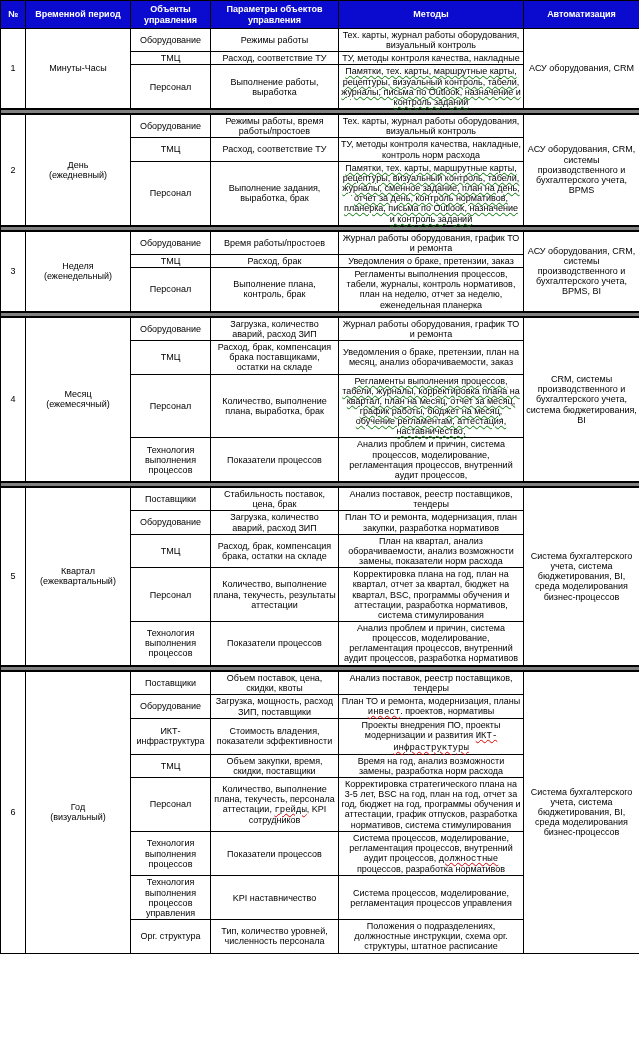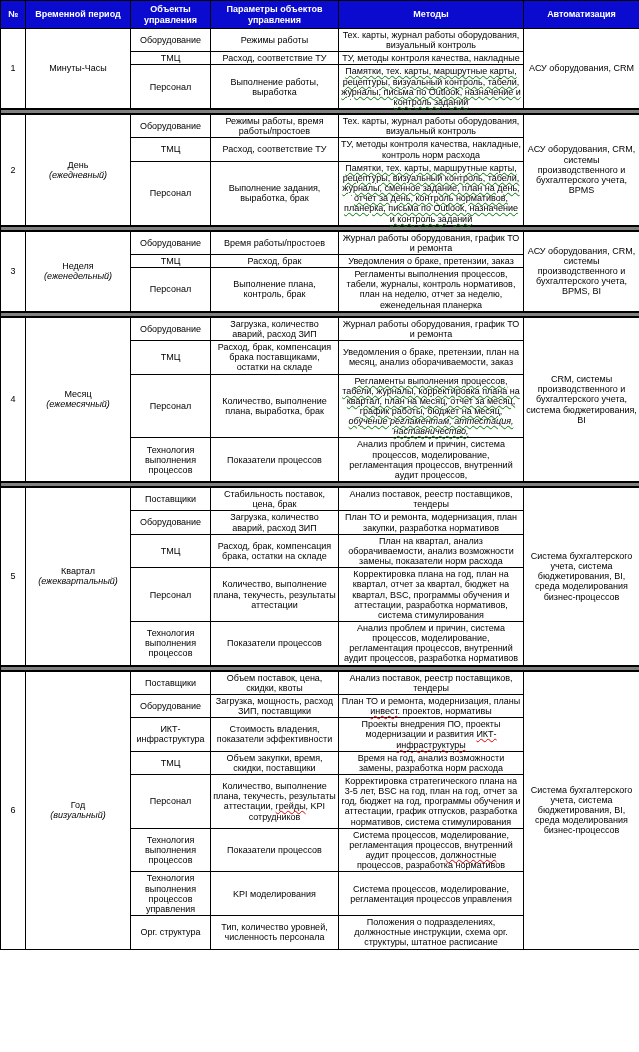--- a/index.html
+++ b/index.html
@@ -2,23 +2,23 @@
 <html><head>
 <meta charset="utf-8">
 <style>
   html,body{margin:0;padding:0;background:#fff;}
   body{width:639px;font-family:"Liberation Sans","DejaVu Sans",sans-serif;color:#000;}
   table{border-collapse:collapse;width:639px;table-layout:fixed;}
   td,th{border:1px solid #000;padding:1px 2px;text-align:center;vertical-align:middle;
         font-size:9px;line-height:1.13;word-wrap:break-word;}
   th{background:#0b0bd0;color:#fff;font-weight:bold;height:25px;}
   tr.sep td{background:#808080;height:3px;padding:0;border-top:2px solid #000;border-bottom:2px solid #000;}
-  .it{font-style:italic;}
+  .it{}
   .wavy-green{text-decoration-line:underline;text-decoration-style:wavy;text-decoration-color:#007700;text-decoration-thickness:1px;}
-  .wavy-red{text-decoration-line:underline;text-decoration-style:wavy;text-decoration-color:#e00000;text-decoration-thickness:1px;}
+  .wavy-red{text-decoration-line:underline;text-decoration-style:wavy;text-decoration-color:#e00000;text-decoration-thickness:1px;font-family:Liberation Mono, monospace;}
 </style>
 </head>
 <body>
 
 <table>
   <colgroup>
     <col style="width:25px">
       <col style="width:105px">
       <col style="width:80px">
     <col style="width:128px">
@@ -174,31 +174,31 @@
         <td><span>Стоимость владения, показатели эффективности</span></td>
         <td><span>Проекты внедрения ПО, проекты модернизации и развития </span><span class="wavy-red">ИКТ-инфраструктуры</span></td>
       </tr>
       <tr>
         <td><span>ТМЦ</span></td>
         <td><span>Объем закупки, время, скидки, поставщики</span></td>
         <td><span>Время на год, анализ возможности замены, разработка норм расхода</span></td>
       </tr>
       <tr>
         <td><span>Персонал</span></td>
-        <td><span>Количество, выполнение плана, текучесть, результаты аттестации, </span><span class="wavy-red">грейды</span><span>, KPI сотрудников</span></td>
+        <td><span>Количество, выполнение плана, текучесть, персонала аттестации, </span><span class="wavy-red">грейды</span><span>, KPI сотрудников</span></td>
         <td><span>Корректировка стратегического плана на 3-5 лет, BSC на год, план на год, отчет за год, бюджет на год, программы обучения и аттестации, график отпусков, разработка нормативов, система стимулирования</span></td>
       </tr>
       <tr>
         <td><span>Технология выполнения процессов</span></td>
         <td><span>Показатели процессов</span></td>
         <td><span>Система процессов, моделирование, регламентация процессов, внутренний аудит процессов, </span><span class="wavy-red">должностные</span><span> процессов, разработка нормативов</span></td>
       </tr>
       <tr>
         <td><span>Технология выполнения процессов управления</span></td>
-        <td><span>KPI моделирования</span></td>
+        <td><span>KPI наставничество</span></td>
         <td><span>Система процессов, моделирование, регламентация процессов управления</span></td>
       </tr>
       <tr>
         <td><span>Орг. структура</span></td>
         <td><span>Тип, количество уровней, численность персонала</span></td>
         <td><span>Положения о подразделениях, должностные инструкции, схема орг. структуры, штатное расписание</span></td>
       </tr>
     </tbody>
 </table>
 

